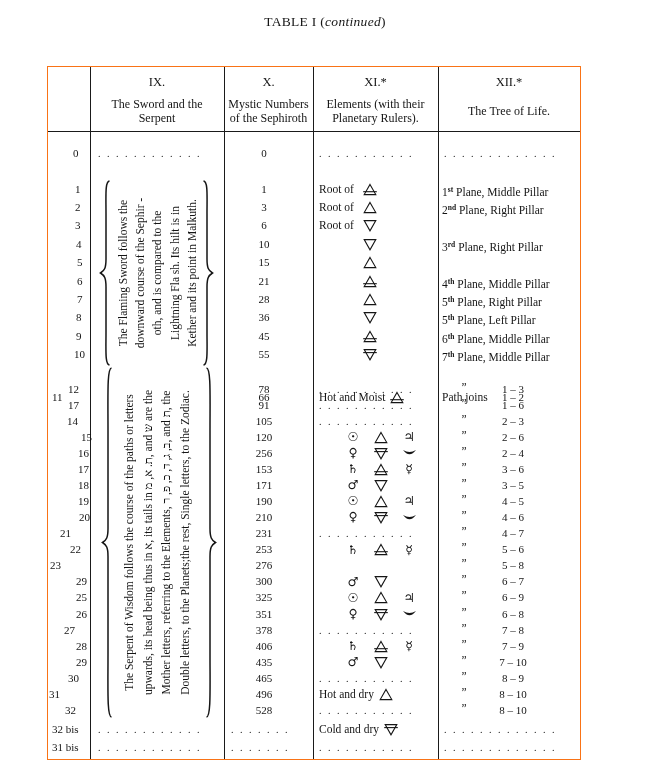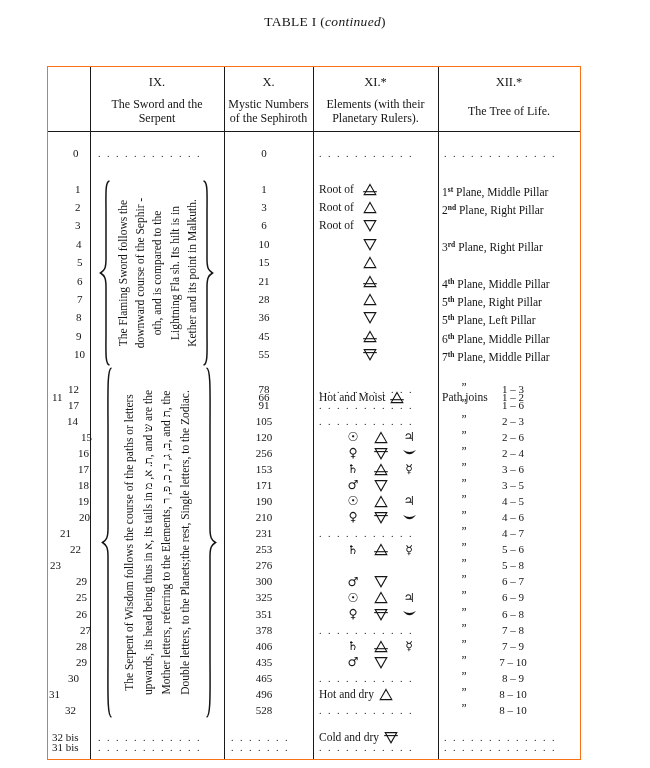--- a/index.html
+++ b/index.html
@@ -542,21 +542,21 @@
               <path d="M1 1 Q7.5 9.5 14 1 Q7.5 5.2 1 1 Z" fill="#151515"></path>
             </svg>
           </span>
         </span>
         <span class="cell12">
           <span class="ditto">”</span>
           <span class="pair">6 – 8</span>
         </span>
       </div>
       <div class="row" style="top: 553.62px;">
-        <span class="lbl" style="left:32px">27</span>
+        <span class="lbl" style="left:16px">27</span>
         <span class="mys">378</span>
         <span class="cell11">
           <span class="dots" style="left:6px;width:106px">. . . . . . . . . . .</span>
         </span>
         <span class="cell12">
           <span class="ditto">”</span>
           <span class="pair">7 – 8</span>
         </span>
       </div>
       <div class="row" style="top: 569.69px;">
@@ -628,21 +628,21 @@
         <span class="lbl" style="left:17px">32</span>
         <span class="mys">528</span>
         <span class="cell11">
           <span class="dots" style="left:6px;width:106px">. . . . . . . . . . .</span>
         </span>
         <span class="cell12">
           <span class="ditto">”</span>
           <span class="pair">8 – 10</span>
         </span>
       </div>
-      <div class="row" style="top: 652.5px; margin-top: 8px;">
+      <div class="row" style="top: 652.5px;">
         <span class="lbl" style="left:4px">32 bis</span>
         <span class="dots" style="left:50px;width:118px">. . . . . . . . . . . .</span>
         <span class="dots" style="left:183px;width:68px">. . . . . . .</span>
         <span class="cell11">
           <span class="phr">Cold and dry <svg class="elico" width="14" height="13" viewBox="0 0 14 13">
               <path d="M1.2 1.6 L12.8 1.6 L7 11.8 Z" fill="none" stroke="#151515" stroke-width="1.1"></path>
               <line x1="0.2" y1="4.6" x2="13.8" y2="4.6" stroke="#151515" stroke-width="1.1"></line>
             </svg></span>
         </span>
         <span class="cell12">

